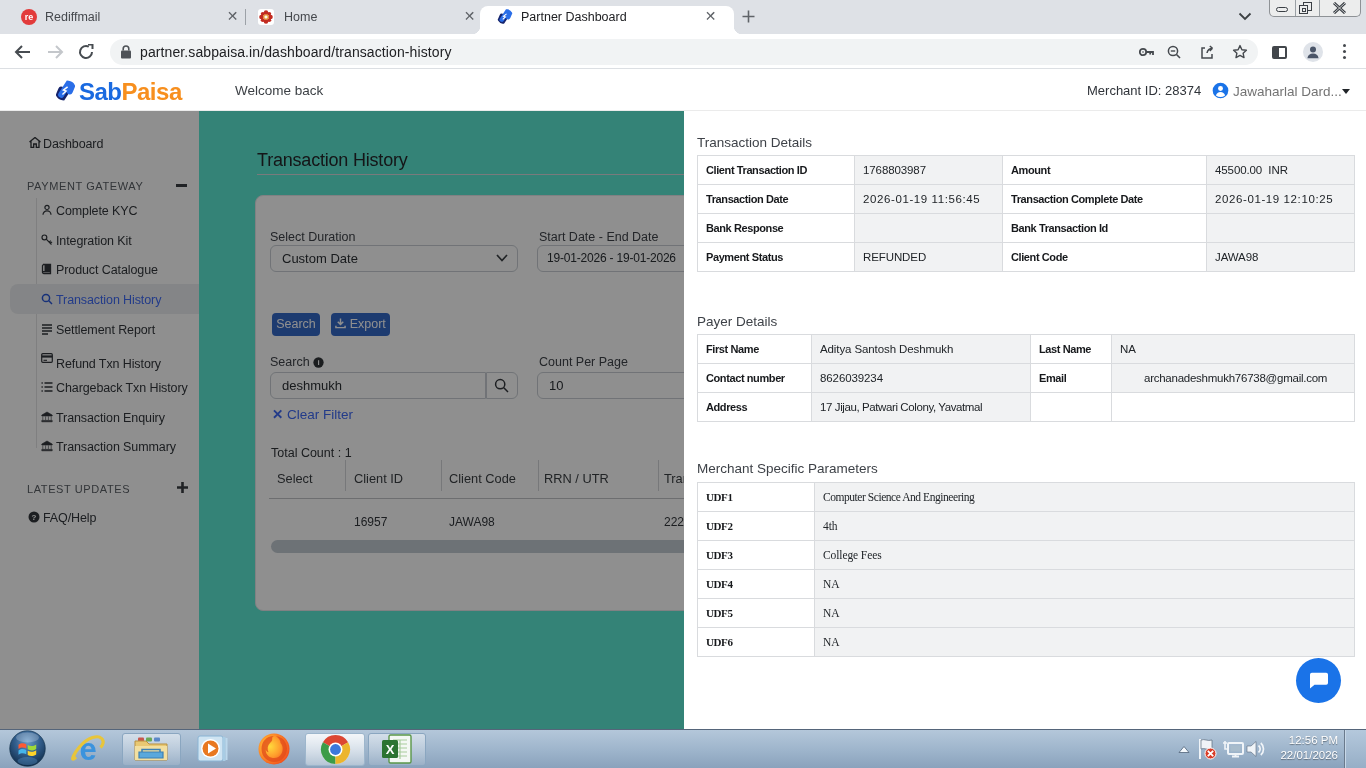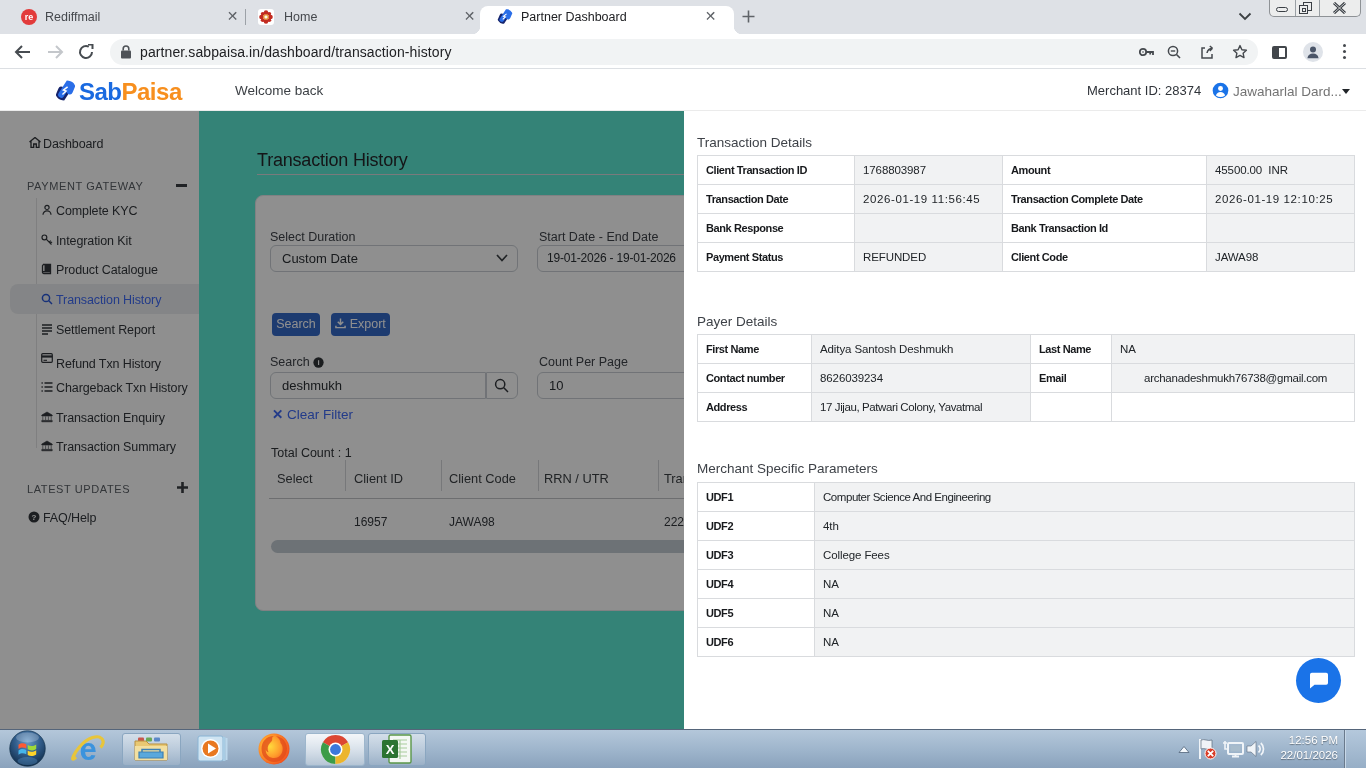--- a/index.html
+++ b/index.html
@@ -349,21 +349,21 @@
           </tr>
       <tr>
             <td class="lbl">Address</td>
             <td class="val" style="letter-spacing:-0.4px;">17 Jijau, Patwari Colony, Yavatmal</td>
             <td class="lbl"></td>
             <td class="lbl"></td>
           </tr>
     </tbody>
       </table>
     <div class="ptitle" style="top:350px;">Merchant Specific Parameters</div>
-    <table class="ptab" style="top:371px;width:657px;">
+    <table class="ptab" style="top:371px;width:657px;font-family:Liberation Serif, serif;">
       <colgroup>
           <col style="width:117px">
           <col style="width:540px">
         </colgroup>
       <tbody>
           <tr>
             <td class="lbl">UDF1</td>
             <td class="val" style="letter-spacing:-0.45px;">Computer Science And Engineering</td>
           </tr>
       <tr>

